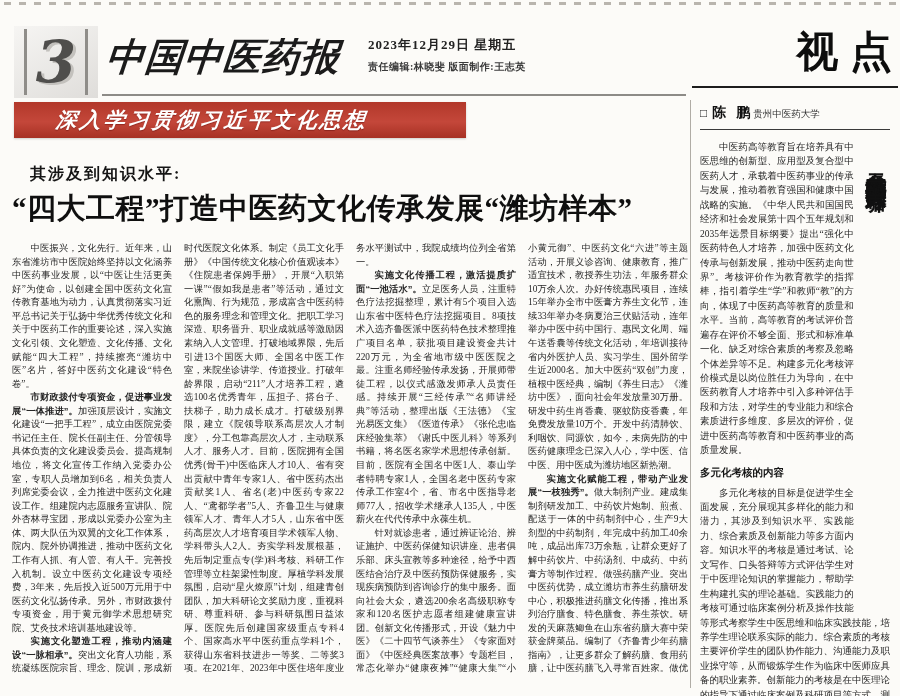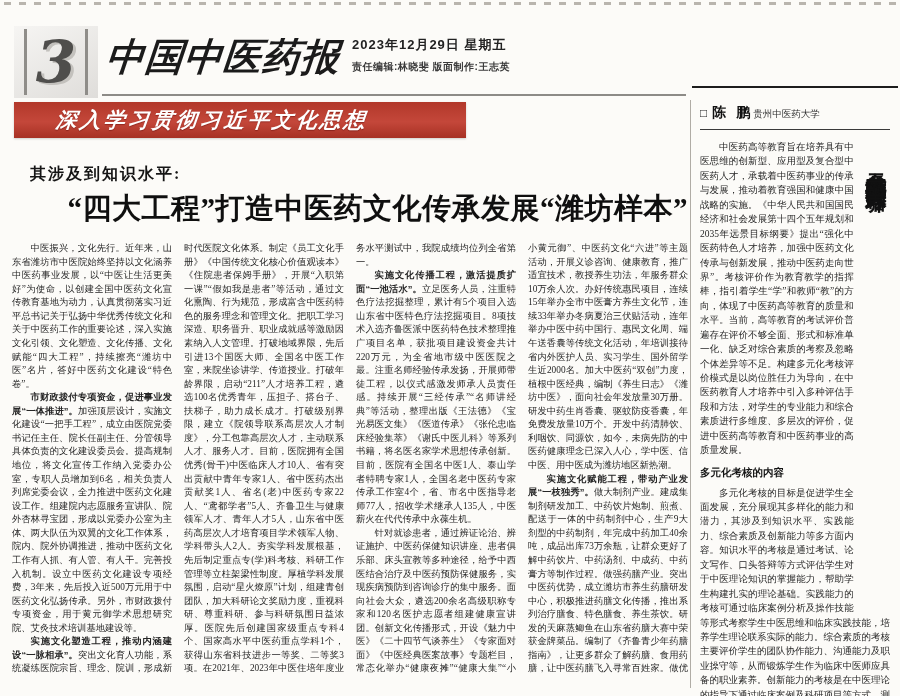--- a/index.html
+++ b/index.html
@@ -9,39 +9,39 @@
         background:repeating-linear-gradient(90deg,#b9b5ae 0 7px,transparent 7px 15px);}
 
   
   .pagenum-block{position:absolute;left:14px;top:26px;width:84px;height:72px;
         background:linear-gradient(150deg,#f6f5f3,#dfddda);display:flex;align-items:center;justify-content:center;}
   .pagebar{width:3px;height:66px;background:#8f8d89;}
   .pagenum{font-family:"DejaVu Serif",serif;font-style:italic;font-weight:900;font-size:58px;
         line-height:1;color:#4f4e4c;text-shadow:3px 2px 0 #c3c1bd;margin:0 9px;}
   .masthead{position:absolute;left:106px;top:32px;font-size:38px;font-weight:700;font-style:italic;
         letter-spacing:1px;color:#1b1b1b;transform:skewX(-5deg);white-space:nowrap;}
-  .dateblock{position:absolute;left:352px;top:36px;font-family:Liberation Sans, sans-serif;}
+  .dateblock{position:absolute;left:368px;top:36px;font-family:Liberation Serif, serif;}
   .date-line{font-size:13px;font-weight:700;color:#222;letter-spacing:1px;}
   .editors-line{font-size:10px;font-weight:700;color:#3a3a3a;margin-top:6px;letter-spacing:.5px;}
   .header-rule{position:absolute;left:102px;top:94px;width:584px;height:2px;background:#8d8b87;}
   .viewpoint{position:absolute;top:24px;right:8px;font-family:"Liberation Sans",sans-serif;
         font-weight:900;font-size:42px;color:#0d0d0d;white-space:nowrap;}
   .viewpoint-rule{position:absolute;left:692px;top:86px;width:206px;height:2px;background:#1d1d1d;}
   .divider-v{position:absolute;left:690px;top:100px;width:1px;height:588px;background:#b0aca5;}
 
   
   .main-wrap{position:absolute;left:12px;top:102px;width:676px;}
   .banner{width:452px;height:36px;margin-left:2px;
         background:linear-gradient(180deg,#b2382a,#c4473a 55%,#a73124);
         box-shadow:0 1px 2px rgba(0,0,0,.18);}
   .banner-text{display:inline-block;font-size:21px;font-weight:700;font-style:italic;color:#fff;
         letter-spacing:3px;line-height:36px;padding-left:42px;transform:skewX(-6deg);
         text-shadow:0 1px 1px rgba(80,0,0,.4);white-space:nowrap;}
   .kicker{margin:26px 0 0 18px;font-size:16px;font-weight:700;letter-spacing:2px;color:#151515;}
-  .headline{margin-top:4px;text-align:right;font-size:29px;font-weight:700;letter-spacing:.5px;
+  .headline{margin-top:4px;text-align:left;font-size:29px;font-weight:700;letter-spacing:.5px;
         color:#0f0f0f;white-space:nowrap;}
   .columns{margin-top:13px;height:442px;overflow:hidden;column-count:4;column-gap:12px;
         column-fill:auto;font-size:9.3px;line-height:1.46;text-align:justify;color:#262626;}
   .columns p{margin:0;text-indent:2em;}
   .columns p b{font-family:Liberation Sans, sans-serif;}
 
   
   .side-wrap{position:absolute;left:700px;top:104px;width:190px;}
   .byline-row{display:flex;align-items:baseline;border-bottom:1.5px solid #3a3a3a;padding-bottom:7px;}
   .byline-marker{font-size:12px;color:#222;}
@@ -67,20 +67,21 @@
     <div class="pagebar"></div>
     <div class="pagenum">3</div>
     <div class="pagebar"></div>
   </div>
   <div class="masthead">中国中医药报</div>
   <div class="dateblock">
     <div class="date-line">2023年12月29日  星期五</div>
     <div class="editors-line">责任编辑:林晓斐   版面制作:王志英</div>
   </div>
   <div class="header-rule"></div>
+  <div class="viewpoint">视 点</div>
   <div class="viewpoint-rule"></div>
   <div class="divider-v"></div>
 
   <div class="main-wrap">
     <div class="banner">
       <span class="banner-text">深入学习贯彻习近平文化思想</span>
     </div>
     <div class="kicker">其涉及到知识水平:</div>
     <div class="headline">“四大工程”打造中医药文化传承发展“潍坊样本”</div>
     <div class="columns">

